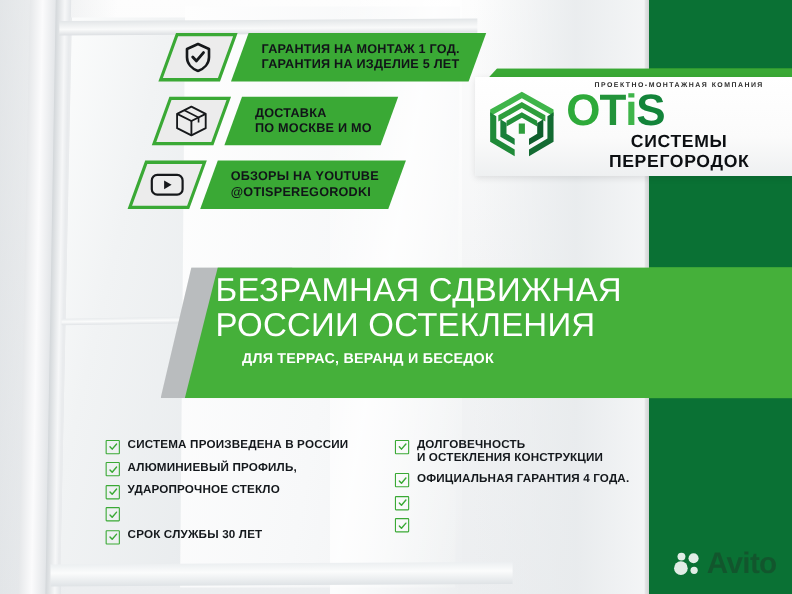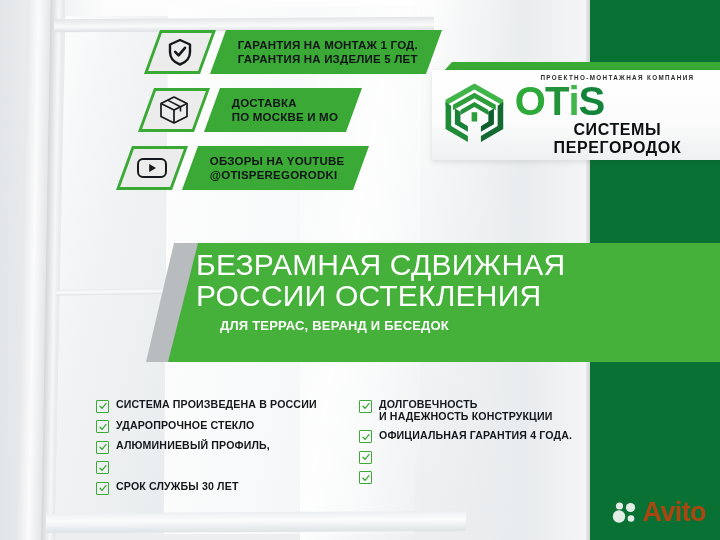--- a/index.html
+++ b/index.html
@@ -276,21 +276,21 @@
 
   
   .avito {
     position: absolute;
     right: 14px; bottom: 12px;
     display: flex;
     align-items: center;
     opacity: 0.88;
   }
   .avito-word {
-    color: #c2410c;
+    color: #14532d;
     font-size: 27px;
     font-weight: bold;
     letter-spacing: -0.6px;
     margin-left: 5px;
   }
 </style>
 </head>
 <body>
 
 <div id="ad">
@@ -404,56 +404,56 @@
             </svg>
         </span>
         <span class="feat-label">СИСТЕМА ПРОИЗВЕДЕНА В РОССИИ</span>
       </div>
       <div class="feat-item">
         <span class="feat-check">
           <svg width="8" height="8" viewBox="0 0 8 8">
               <path d="M1 4.2 L3 6.3 L7 1.6" fill="none" stroke="#3aa935" stroke-width="1.3" stroke-linecap="round" stroke-linejoin="round"></path>
             </svg>
         </span>
+        <span class="feat-label">АЛЮМИНИЕВЫЙ ПРОФИЛЬ,</span>
+      </div>
+      <div class="feat-item">
+        <span class="feat-check">
+          <svg width="8" height="8" viewBox="0 0 8 8">
+              <path d="M1 4.2 L3 6.3 L7 1.6" fill="none" stroke="#3aa935" stroke-width="1.3" stroke-linecap="round" stroke-linejoin="round"></path>
+            </svg>
+        </span>
         <span class="feat-label">УДАРОПРОЧНОЕ СТЕКЛО</span>
       </div>
       <div class="feat-item">
         <span class="feat-check">
           <svg width="8" height="8" viewBox="0 0 8 8">
               <path d="M1 4.2 L3 6.3 L7 1.6" fill="none" stroke="#3aa935" stroke-width="1.3" stroke-linecap="round" stroke-linejoin="round"></path>
             </svg>
         </span>
-        <span class="feat-label">АЛЮМИНИЕВЫЙ ПРОФИЛЬ,</span>
-      </div>
-      <div class="feat-item">
-        <span class="feat-check">
-          <svg width="8" height="8" viewBox="0 0 8 8">
-              <path d="M1 4.2 L3 6.3 L7 1.6" fill="none" stroke="#3aa935" stroke-width="1.3" stroke-linecap="round" stroke-linejoin="round"></path>
-            </svg>
-        </span>
       </div>
       <div class="feat-item">
         <span class="feat-check">
           <svg width="8" height="8" viewBox="0 0 8 8">
               <path d="M1 4.2 L3 6.3 L7 1.6" fill="none" stroke="#3aa935" stroke-width="1.3" stroke-linecap="round" stroke-linejoin="round"></path>
             </svg>
         </span>
         <span class="feat-label">СРОК СЛУЖБЫ 30 ЛЕТ</span>
       </div>
     </div>
 
     <div class="feat-col">
       <div class="feat-item">
         <span class="feat-check">
           <svg width="8" height="8" viewBox="0 0 8 8">
               <path d="M1 4.2 L3 6.3 L7 1.6" fill="none" stroke="#3aa935" stroke-width="1.3" stroke-linecap="round" stroke-linejoin="round"></path>
             </svg>
         </span>
         <span class="feat-label">ДОЛГОВЕЧНОСТЬ
-И НАДЕЖНОСТЬ КОНСТРУКЦИИ</span>
+И ОСТЕКЛЕНИЯ КОНСТРУКЦИИ</span>
       </div>
       <div class="feat-item">
         <span class="feat-check">
           <svg width="8" height="8" viewBox="0 0 8 8">
               <path d="M1 4.2 L3 6.3 L7 1.6" fill="none" stroke="#3aa935" stroke-width="1.3" stroke-linecap="round" stroke-linejoin="round"></path>
             </svg>
         </span>
         <span class="feat-label">ОФИЦИАЛЬНАЯ ГАРАНТИЯ 4 ГОДА.</span>
       </div>
       <div class="feat-item">

